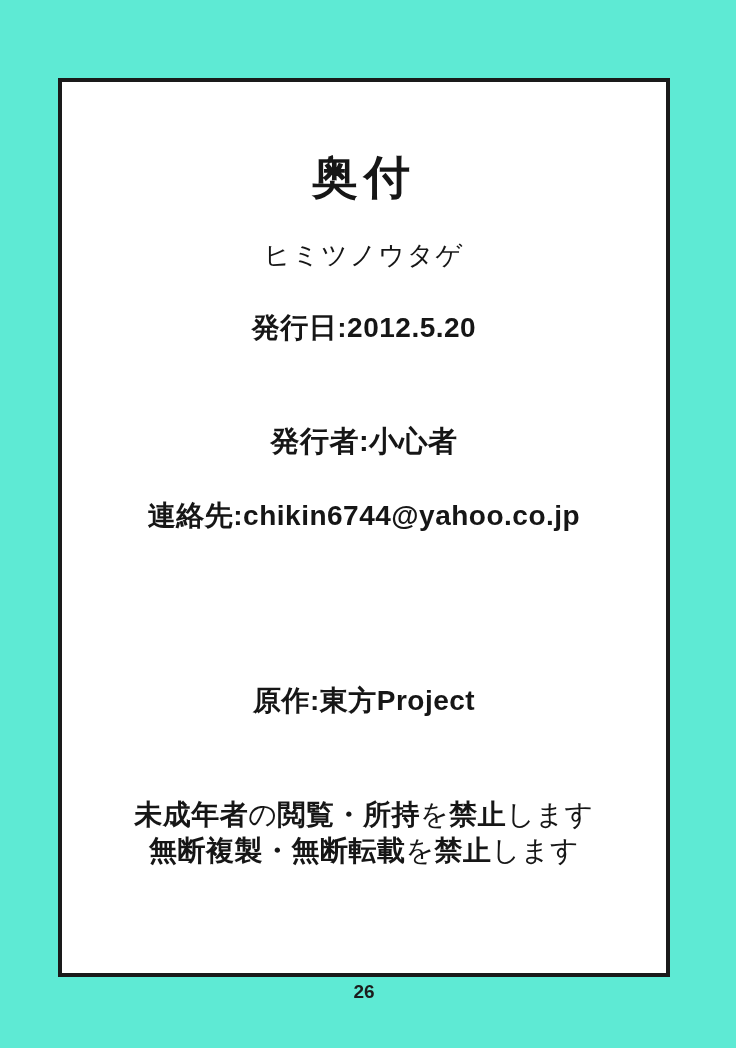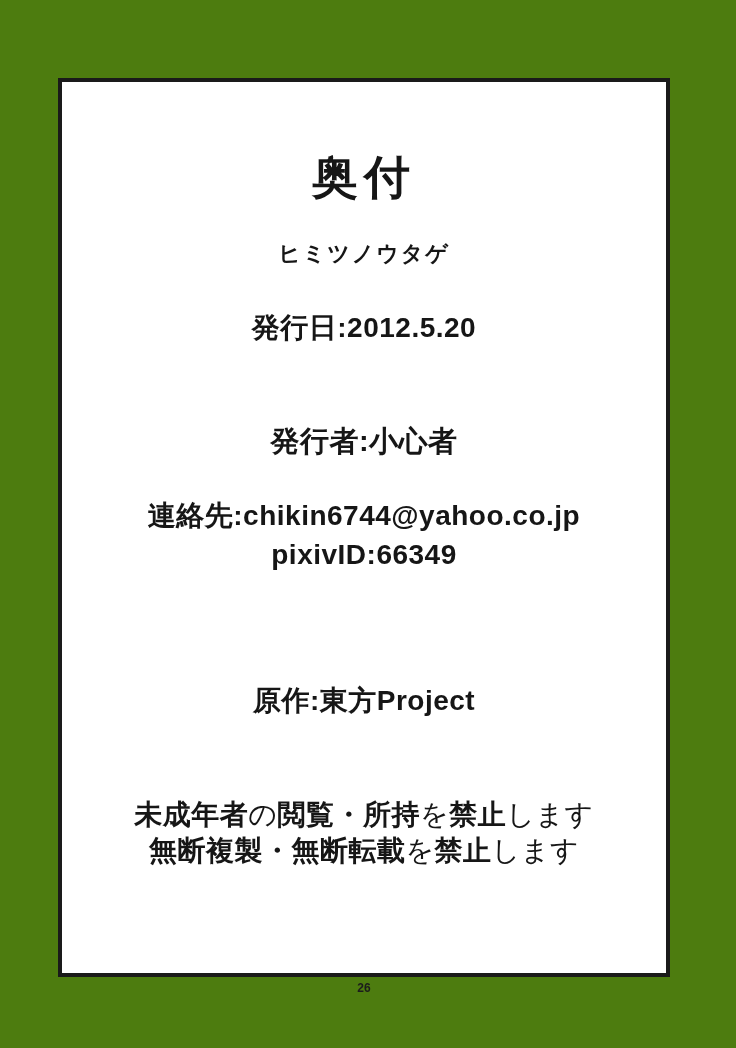--- a/index.html
+++ b/index.html
@@ -4,21 +4,21 @@
 <style>
   html, body {
     margin: 0;
     padding: 0;
     background: #ffffff;
   }
   .canvas {
     position: relative;
     width: 736px;
     height: 1048px;
-    background: #4d7c0f;
+    background: #5eead4;
     overflow: hidden;
     font-family: "Liberation Sans", "DejaVu Sans", sans-serif;
     color: #161616;
   }
   .frame {
     position: absolute;
     left: 58px;
     top: 78px;
     width: 612px;
     height: 899px;
@@ -34,38 +34,38 @@
     white-space: nowrap;
     line-height: 1.05;
     font-weight: 700;
     letter-spacing: 0.5px;
   }
   .serif {
     font-family: "Liberation Serif", "DejaVu Serif", serif;
     font-weight: 400;
   }
   .t-main-title   { top: 71px;  font-size: 46px; font-weight: 800; letter-spacing: 6px; }
-  .t-book-title   { top: 160px; font-size: 22px; letter-spacing: 2px; font-weight: bold; }
+  .t-book-title   { top: 160px; font-size: 26px; letter-spacing: 2px; }
   .t-publish-date { top: 231px; font-size: 28px; }
   .t-publisher    { top: 306px; font-size: 29px; }
   .t-author       { top: 344px; font-size: 29px; }
   .t-contact      { top: 419px; font-size: 28px; font-weight: 600; }
   .t-pixiv        { top: 458px; font-size: 28px; font-weight: 600; }
   .t-printer      { top: 529px; font-size: 28px; }
   .t-original     { top: 604px; font-size: 28px; }
   .t-notice-title { top: 681px; font-size: 28px; }
   .t-notice-1     { top: 718px; font-size: 28px; }
   .t-notice-2     { top: 754px; font-size: 28px; }
   .page-number {
     position: absolute;
     left: 58px;
     top: 981px;
     width: 612px;
     text-align: center;
-    font-size: 12px;
+    font-size: 19px;
     font-weight: 600;
     color: #1c1c1c;
   }
 </style>
 </head>
 <body>
 
 <div class="canvas">
 
   <div class="frame">
@@ -74,21 +74,20 @@
 
     <div class="line t-book-title serif">ヒミツノウタゲ</div>
 
     <div class="line t-publish-date">発行日:2012.5.20</div>
 
 
     <div class="line t-author">発行者:小心者</div>
 
     <div class="line t-contact">連絡先:chikin6744@yahoo.co.jp</div>
 
-    <div class="line t-pixiv">pixivID:66349</div>
 
 
     <div class="line t-original">原作:東方Project</div>
 
 
     <div class="line t-notice-2"><span>無断複製・無断転載</span><span class="serif">を</span><span>禁止</span><span class="serif">します</span></div>
 
     <div class="line t-notice-1"><span>未成年者</span><span class="serif">の</span><span>閲覧・所持</span><span class="serif">を</span><span>禁止</span><span class="serif">します</span></div>
 
   </div>

